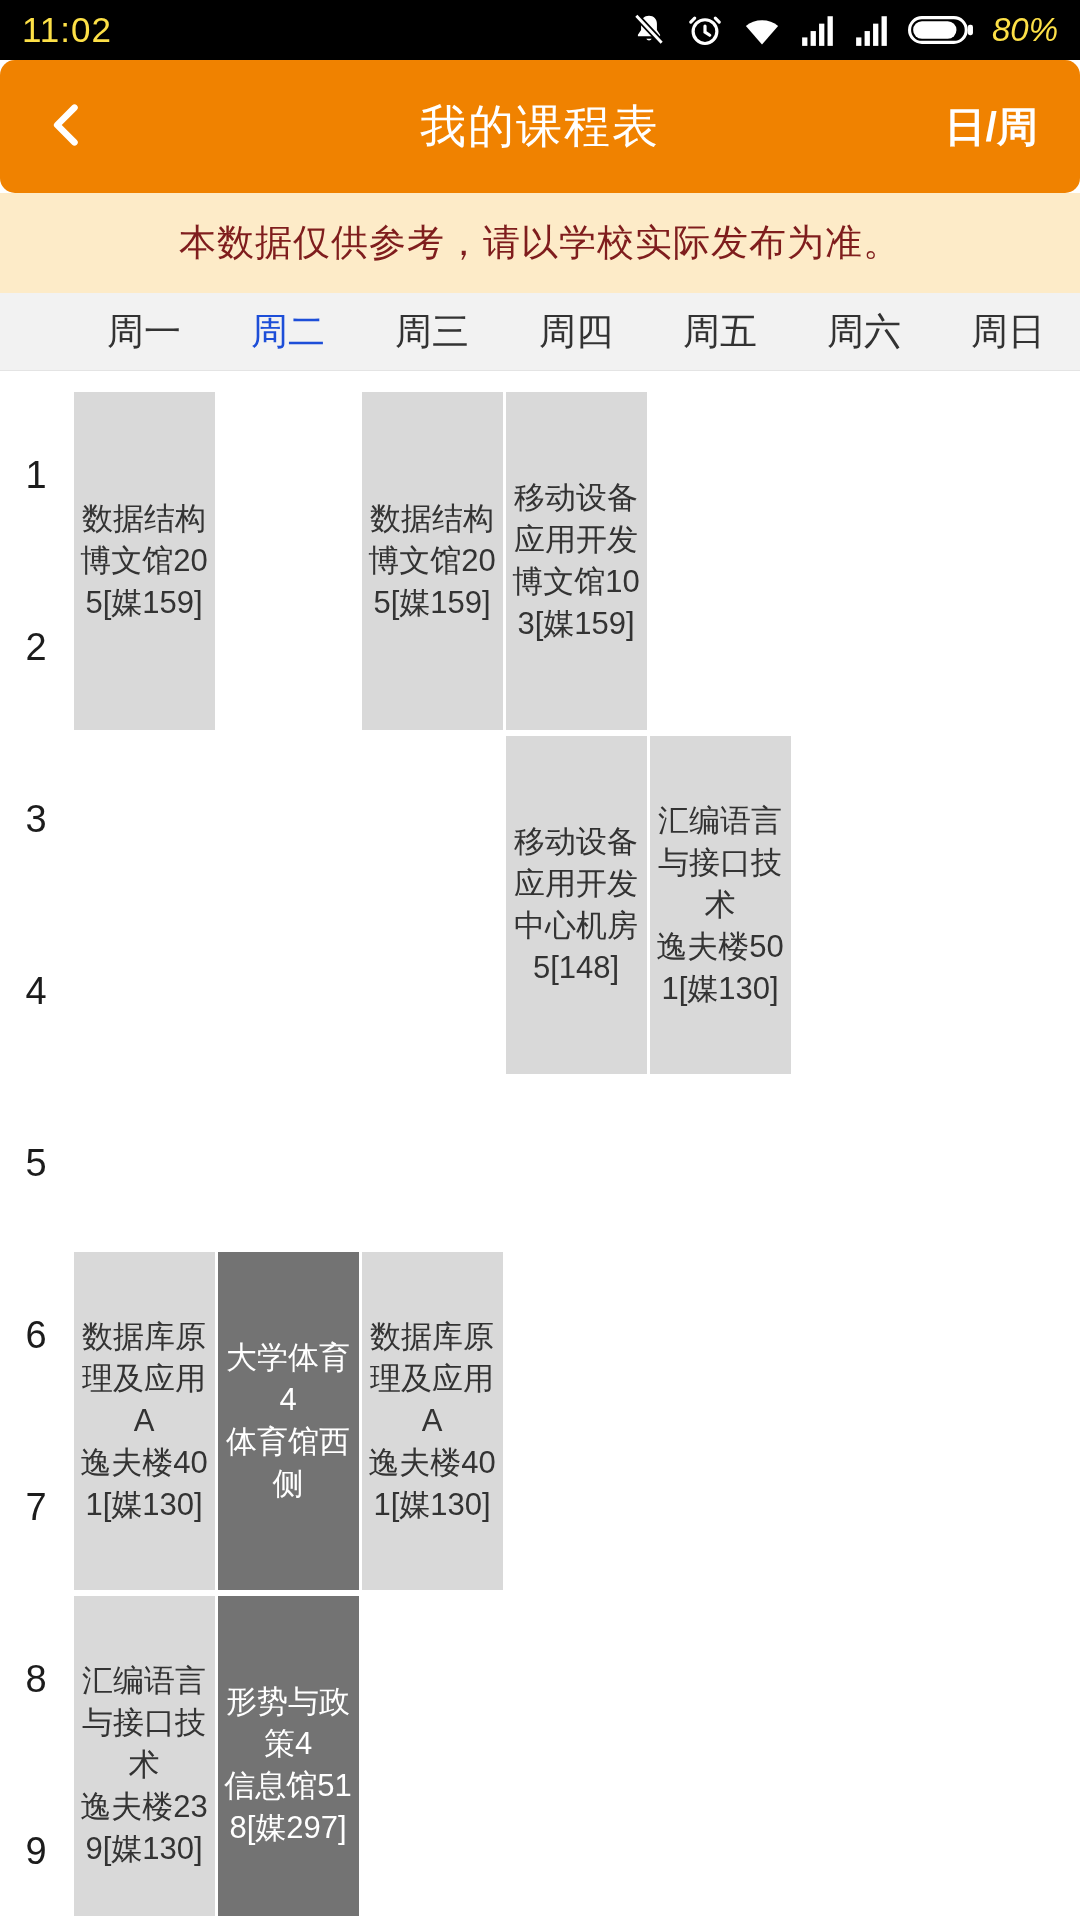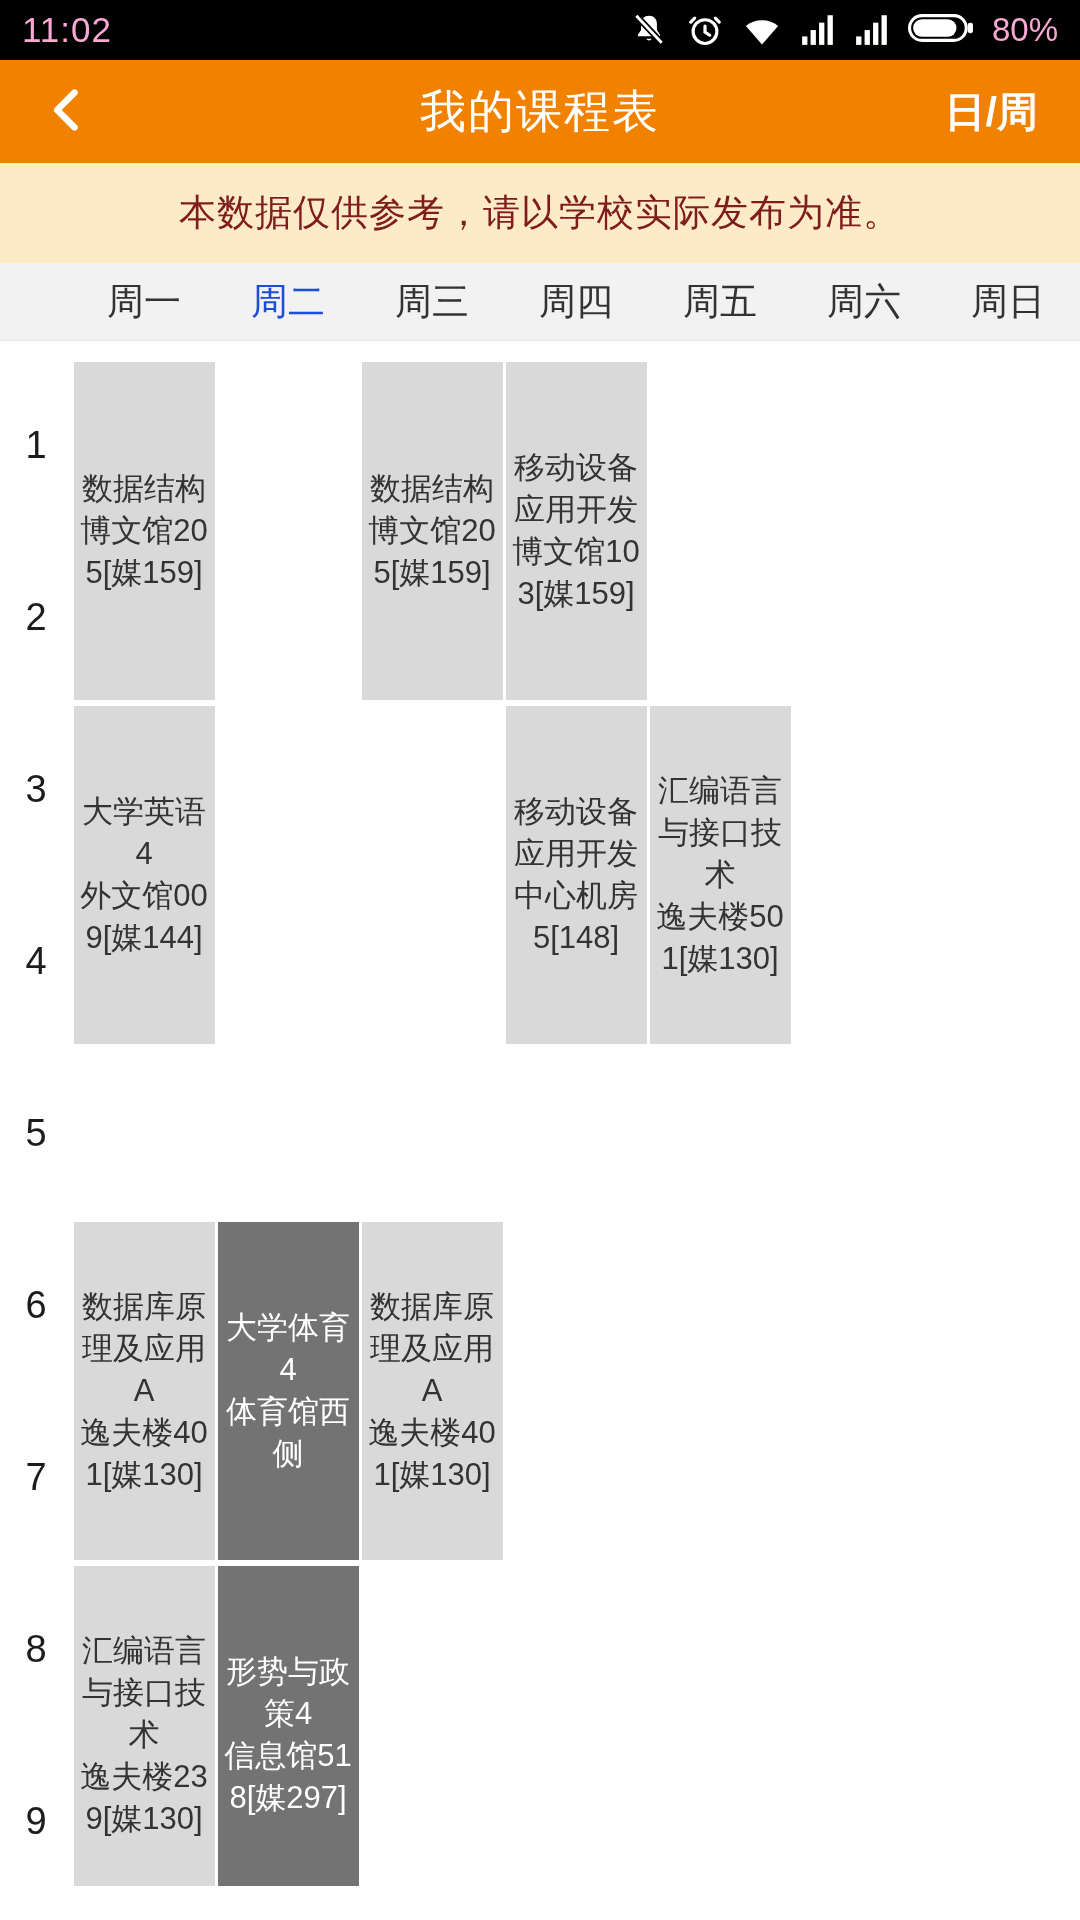--- a/index.html
+++ b/index.html
@@ -5,32 +5,32 @@
   * { margin: 0; padding: 0; box-sizing: border-box; }
   html, body {
     width: 1080px; height: 1920px;
     overflow: hidden;
     background: #ffffff;
     font-family: "Liberation Sans", "DejaVu Sans", sans-serif;
   }
 
   
   .status-bar {
-    height: 60px; background: #000000; color: #f9a8d4;
+    height: 60px; background: #000000; color: #fde047;
     display: flex; align-items: center; justify-content: space-between;
     padding: 18px 22px;
   }
   .status-time { font-size: 35px; letter-spacing: 1px; }
-  .status-right { display: flex; align-items: flex-start; gap: 18px; }
+  .status-right { display: flex; align-items: center; gap: 18px; font-style: italic; }
   .status-right svg { display: block; }
   .battery-pct { font-size: 33px; }
 
   
   .app-header {
-    position: relative; height: 103px; background: #F08200; color: #ffffff;
+    position: relative; height: 133px; background: #F08200; color: #ffffff; border-radius: 15px;
   }
   .back-btn {
     position: absolute; left: 38px; top: 50%; transform: translateY(-50%);
     width: 60px; height: 60px; display: flex; align-items: center; justify-content: center;
     cursor: pointer;
   }
   .header-title {
     position: absolute; left: 50%; top: 50%; transform: translate(-50%,-50%);
     font-size: 46px; letter-spacing: 2px; white-space: nowrap;
   }
@@ -175,24 +175,20 @@
   <div class="period-num" style="grid-row:5">5</div>
   <div class="period-num" style="grid-row:6">6</div>
   <div class="period-num" style="grid-row:7">7</div>
   <div class="period-num" style="grid-row:8">8</div>
   <div class="period-num" style="grid-row:9">9</div>
 
   <div class="course" style="grid-column:2; grid-row:1/3">
     <div class="course-text">数据结构
 博文馆205[媒159]</div>
   </div>
-  <div class="course" style="grid-column:2; grid-row:3/5">
-    <div class="course-text">大学英语4
-外文馆009[媒144]</div>
-  </div>
   <div class="course" style="grid-column:2; grid-row:6/8">
     <div class="course-text">数据库原理及应用A
 逸夫楼401[媒130]</div>
   </div>
   <div class="course" style="grid-column:2; grid-row:8/10">
     <div class="course-text">汇编语言与接口技术
 逸夫楼239[媒130]</div>
   </div>
 
   <div class="course hl" style="grid-column:3; grid-row:6/8">

